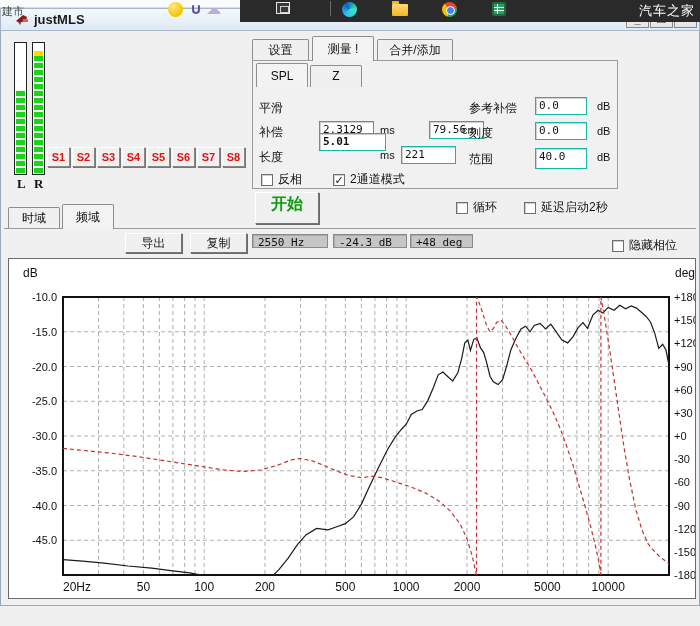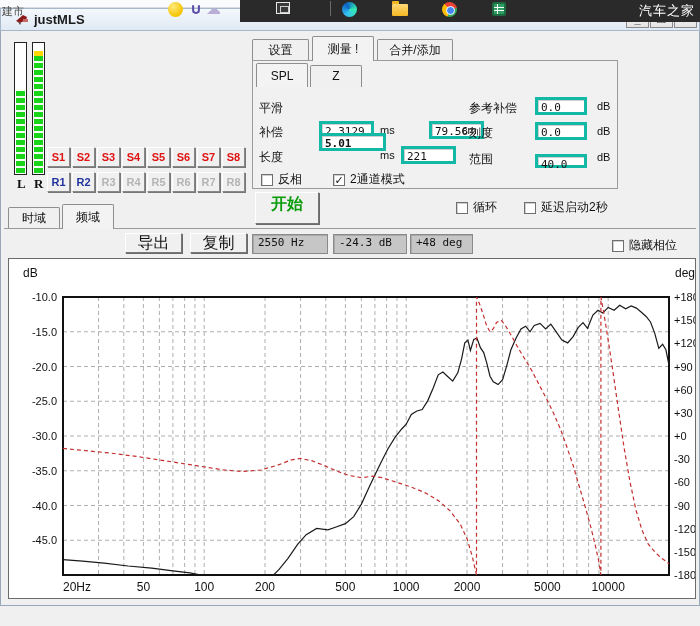--- a/index.html
+++ b/index.html
@@ -47,21 +47,21 @@
   #tab-celiang { left:312px; top:39px; width:62px; }
   #tab-hebing { left:377px; top:39px; width:76px; }
   #tabpage { left:252px; top:60px; width:366px; height:129px; background:#f1f1f1;
     border:1px solid #9b9b9b; z-index:2; }
   #subtab-spl { left:3px; top:4px; width:52px; }
   #subtab-z  { left:57px; top:4px; width:52px; }
   .tab.sub { position:absolute; }
   .tab.sub.active { height:24px; margin-top:-2px; }
 
   .flabel { position:absolute; font-size:12px; color:#111; }
-  .field { position:absolute; background:#fff; border:3px solid #14b8a6;
+  .field { position:absolute; background:#fff; border:1px solid #14b8a6;
     box-shadow:inset 1px 1px 0 #cfcfcf; font-family:"DejaVu Sans Mono",monospace;
     font-size:11px; color:#111; line-height:16px; padding-left:3px; }
   .combo { position:absolute; background:#fff; border:1px solid #7d7d7d;
     font-family:"DejaVu Sans Mono",monospace; font-size:11px; line-height:18px; padding-left:4px; }
   .combo .arrow { position:absolute; right:1px; top:1px; bottom:1px; width:16px;
     background:linear-gradient(#f5f5f5,#dcdcdc); border:1px solid #999;
     font-size:8px; text-align:center; line-height:16px; color:#222; }
 
   .cb { position:absolute; display:flex; align-items:center; gap:5px; font-size:12px; color:#111; }
   .cb .box { width:12px; height:12px; background:#fff; border:1px solid #6f6f6f;
@@ -71,23 +71,23 @@
   #start-btn { left:255px; top:192px; width:64px; height:32px; background:#f0f0f0;
     border:1px solid #777; border-top-color:#fff; border-left-color:#fff; box-shadow:1px 1px 0 #6a6a6a;
     font-size:16px; font-weight:bold; color:#0a9c0a; text-align:center; line-height:22px; }
 
   #view-tab-shiyu { left:8px;  top:207px; width:52px; }
   #view-tab-pinyu { left:62px; top:207px; width:52px; }
   #lowerpage { left:4px; top:228px; width:692px; height:374px; border-top:1px solid #9b9b9b; }
 
   .toolbtn { position:absolute; width:57px; height:20px; background:#f0f0f0;
     border:1px solid #777; border-top-color:#fff; border-left-color:#fff; box-shadow:1px 1px 0 #6a6a6a;
-    font-size:16px; color:#111; text-align:center; line-height:18px; }
+    font-size:12px; color:#111; text-align:center; line-height:18px; }
   #btn-export { left:125px; top:233px; } #btn-copy { left:190px; top:233px; }
-  .readout { position:absolute; top:234px; height:20px; background:#c6c6c6;
+  .readout { position:absolute; top:234px; height:14px; background:#c6c6c6;
     border:1px solid #8a8a8a; box-shadow:inset 1px 1px 0 #a9a9a9;
     font-family:"DejaVu Sans Mono",monospace; font-size:11px; color:#111; line-height:16px; padding-left:5px; }
   #readout-freq { left:252px; width:76px; }
   #readout-db   { left:333px; width:74px; }
   #readout-deg  { left:410px; width:63px; }
 
   #chart-panel { left:8px; top:258px; width:688px; height:341px; background:#fff; border:1px solid #6b6b6b; }
 
   
   #taskbar { left:0; top:608px; width:700px; height:18px; background:#e9e9e9; overflow:hidden; }
@@ -150,30 +150,20 @@
   <div id="s-row" class="btnrow">
       <div class="sbtn s">S1</div>
       <div class="sbtn s">S2</div>
       <div class="sbtn s">S3</div>
       <div class="sbtn s">S4</div>
       <div class="sbtn s">S5</div>
       <div class="sbtn s">S6</div>
       <div class="sbtn s">S7</div>
       <div class="sbtn s">S8</div>
     </div>
-  <div id="r-row" class="btnrow">
-      <div class="sbtn r-on">R1</div>
-      <div class="sbtn r-on">R2</div>
-      <div class="sbtn r-off">R3</div>
-      <div class="sbtn r-off">R4</div>
-      <div class="sbtn r-off">R5</div>
-      <div class="sbtn r-off">R6</div>
-      <div class="sbtn r-off">R7</div>
-      <div class="sbtn r-off">R8</div>
-    </div>
 
   <div id="tab-shezhi" class="tab">设置</div>
   <div id="tab-celiang" class="tab active">测量 !</div>
   <div id="tab-hebing" class="tab">合并/添加</div>
 
   <div id="tabpage" class="abs">
     <div id="subtab-spl" class="tab sub active">SPL</div>
     <div id="subtab-z" class="tab sub">Z</div>
 
     <span class="flabel" style="left:6px;top:39px;">平滑</span>
@@ -200,21 +190,21 @@
 
     <span class="flabel" style="left:216px;top:39px;">参考补偿</span>
     <div class="field" style="left:282px;top:36px;width:52px;height:18px;">0.0</div>
     <span class="flabel" style="left:344px;top:39px;font-size:11px;">dB</span>
 
     <span class="flabel" style="left:216px;top:64px;">刻度</span>
     <div class="field" style="left:282px;top:61px;width:52px;height:18px;">0.0</div>
     <span class="flabel" style="left:344px;top:64px;font-size:11px;">dB</span>
 
     <span class="flabel" style="left:216px;top:90px;">范围</span>
-    <div class="field" style="left:282px;top:87px;width:52px;height:14px;margin-top:6px;">40.0</div>
+    <div class="field" style="left:282px;top:87px;width:52px;height:21px;">40.0</div>
     <span class="flabel" style="left:344px;top:90px;font-size:11px;">dB</span>
   </div>
 
   <div id="start-btn" class="abs">开始</div>
 
   <div class="cb" style="left:456px;top:199px;">
     <span class="box"></span>
     <span>循环</span>
   </div>
   <div class="cb" style="left:524px;top:199px;">

